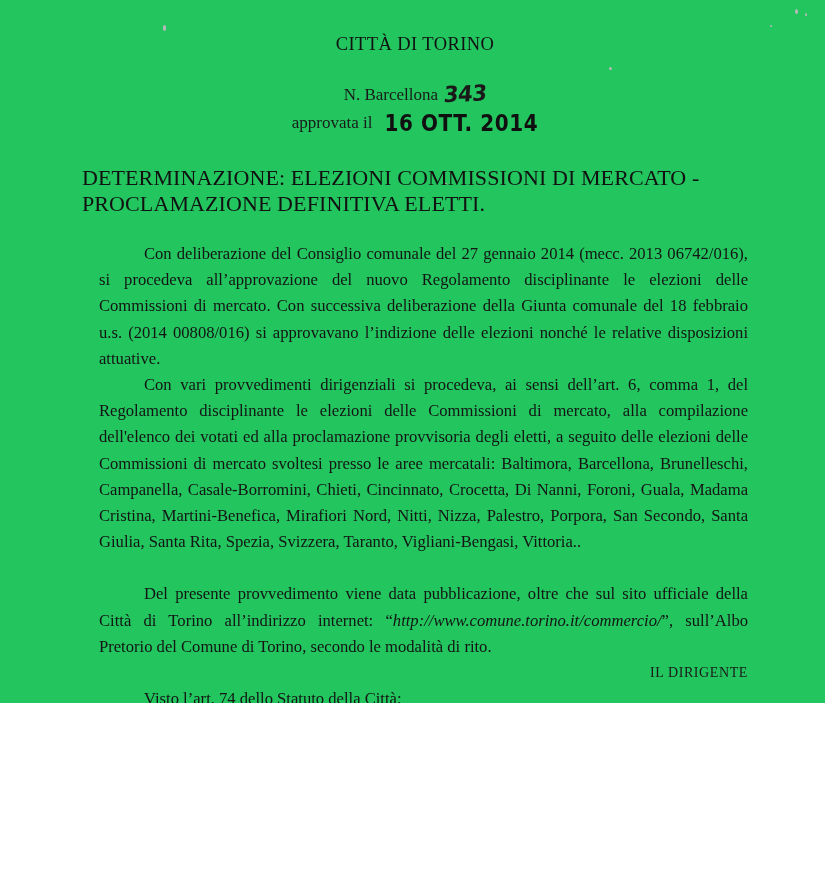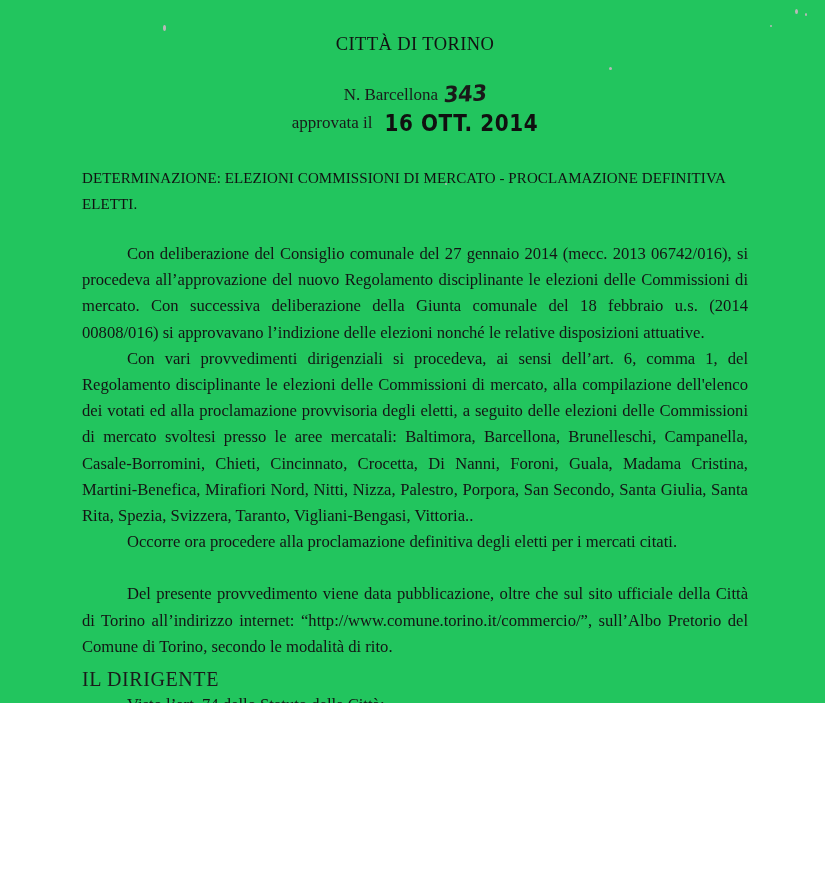--- a/index.html
+++ b/index.html
@@ -67,55 +67,54 @@
     display: inline-block;
     margin-left: 12px;
     vertical-align: -2px;
     color: #101010;
     transform: scaleY(1.12);
   }
 
   
   .subject {
     margin-top: 30px;
-    font-size: 15px;
+    font-size: 22px;
     line-height: 26px;
     letter-spacing: 0.1px;
     text-align: left;
     color: #111;
   }
 
   
   .para {
     font-size: 16.6px;
     line-height: 26.2px;
     text-align: justify;
     text-justify: inter-word;
     color: #141414;
   }
-  .para.indent { text-indent: 45px; }
+  .para.indent { text-indent: 45px; margin-left: 17px; }
   .p1 { margin-top: 24px; }
   .p2 { margin-top: 0; }
   .p3 { margin-top: 0; }
   .p4 { margin-top: 26px; }
 
-  .url-italic { }
+  .url-italic { font-style: italic; }
 
   
   .premesso {
     margin-top: 60px;
     font-size: 16.6px;
     line-height: 26px;
     text-align: left;
   }
   .dirigente {
-    margin-top: 6px;
-    font-size: 20px;
+    font-size: 14px;
     line-height: 26px;
-    text-align: left;
+    text-align: right;
     letter-spacing: 0.6px;
   }
   .p5 { margin-top: 30px; }
   .p6 { margin-top: 0; }
 
   
   .speck {
     position: absolute;
     background: #b9b9b9;
     border-radius: 50%;
@@ -150,21 +149,20 @@
         <span>approvata il</span><span class="stamp">16 OTT. 2014</span>
       </div>
     </div>
 
     <div class="subject">DETERMINAZIONE:  ELEZIONI COMMISSIONI DI MERCATO - PROCLAMAZIONE DEFINITIVA ELETTI.</div>
 
     <div class="para indent p1">Con deliberazione del Consiglio comunale del 27 gennaio 2014 (mecc. 2013 06742/016), si procedeva all’approvazione del nuovo Regolamento disciplinante le elezioni delle Commissioni di mercato. Con successiva deliberazione della Giunta comunale del 18 febbraio u.s. (2014 00808/016) si approvavano l’indizione delle elezioni nonché le relative disposizioni attuative.</div>
 
     <div class="para indent p2">Con vari provvedimenti dirigenziali si procedeva, ai sensi dell’art. 6, comma 1, del Regolamento disciplinante le elezioni delle Commissioni di mercato, alla compilazione dell'elenco dei votati ed alla proclamazione provvisoria degli eletti, a seguito delle elezioni delle Commissioni di mercato svoltesi presso le aree mercatali: Baltimora, Barcellona, Brunelleschi, Campanella, Casale-Borromini, Chieti, Cincinnato, Crocetta, Di Nanni, Foroni, Guala, Madama Cristina, Martini-Benefica, Mirafiori Nord, Nitti, Nizza, Palestro, Porpora, San Secondo, Santa Giulia, Santa Rita, Spezia, Svizzera, Taranto, Vigliani-Bengasi, Vittoria..</div>
 
-    <div class="para indent p3">Occorre ora procedere alla proclamazione definitiva degli eletti per i mercati citati.</div>
 
     <div class="para indent p4">
       <span>Del presente provvedimento viene data pubblicazione, oltre che sul sito ufficiale della Città di Torino all’indirizzo internet: “</span><span class="url-italic">http://www.comune.torino.it/commercio/</span><span>”, sull’Albo Pretorio del Comune di Torino, secondo le modalità di rito.</span>
     </div>
 
 
     <div class="dirigente">IL DIRIGENTE</div>
 
 
     <div class="para indent p6">Visto l’art. 74 dello Statuto della Città;</div>

